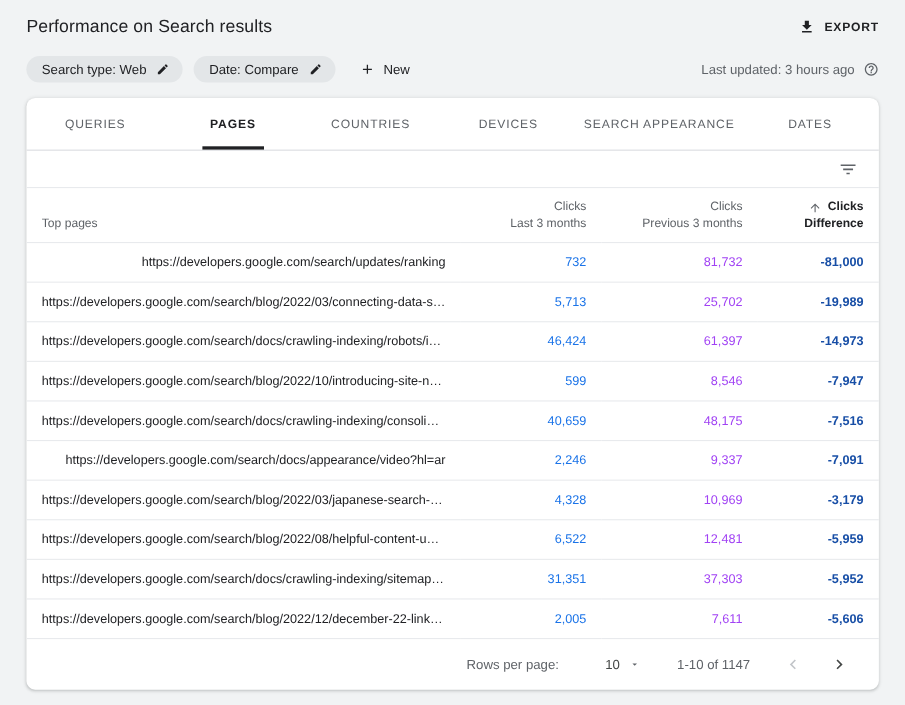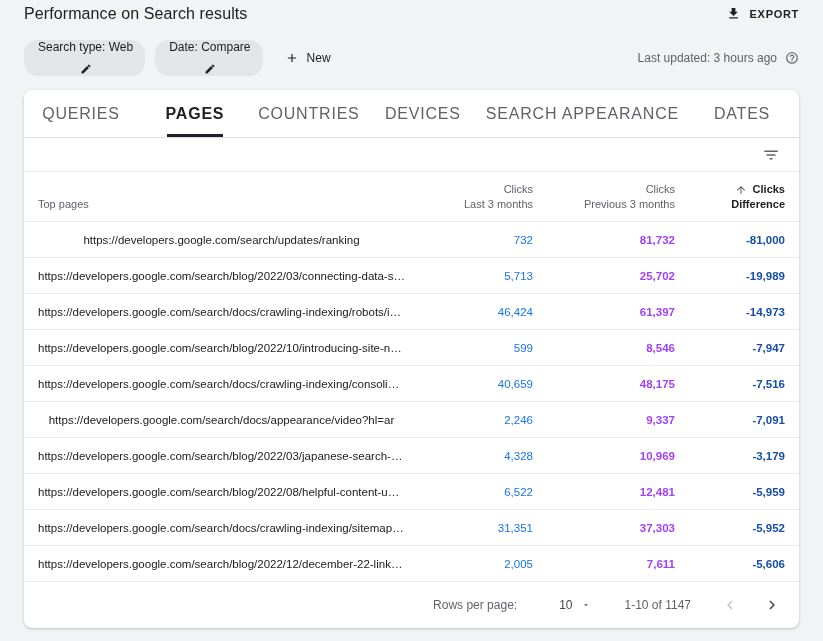--- a/index.html
+++ b/index.html
@@ -6,71 +6,71 @@
   body {
     width: 823px; height: 641px;
     background: #f1f3f4;
     font-family: "Liberation Sans", sans-serif;
     color: #202124;
     overflow: hidden;
   }
   button { font-family: inherit; }
 
   
-  .topbar { display: flex; align-items: center; justify-content: space-between; padding: 2px 24px 7px 24px; }
+  .topbar { display: flex; align-items: center; justify-content: space-between; padding: 13px 24px 7px 24px; }
   .page-title { font-size: 16px; font-weight: 400; letter-spacing: .1px; }
   .export-btn { display: inline-flex; align-items: center; gap: 9px; background: transparent; border: 0; padding: 4px 0;
     font-size: 11px; font-weight: 700; letter-spacing: .7px; color: #202124; cursor: pointer; }
 
   
   .filterbar { display: flex; align-items: center; padding: 8px 24px 14px 24px; }
   .chips { display: flex; align-items: center; gap: 10px; }
-  .chip { display: inline-flex; align-items: center; gap: 9px; height: 36px; padding: 0 12px 0 14px;
-    border: 0; border-radius: 14px; background: #e3e6e8; font-size: 12px; color: #202124; cursor: pointer; white-space: nowrap; flex-direction: column; }
+  .chip { display: inline-flex; align-items: center; gap: 9px; height: 24px; padding: 0 12px 0 14px;
+    border: 0; border-radius: 14px; background: #e3e6e8; font-size: 12px; color: #202124; cursor: pointer; white-space: nowrap; }
   .chip-edit { display: inline-flex; }
   .new-filter { display: inline-flex; align-items: center; gap: 8px; margin-left: 16px; background: none; border: 0;
     font-size: 12px; color: #202124; cursor: pointer; padding: 4px 6px; }
   .filterbar-right { margin-left: auto; display: flex; align-items: center; gap: 8px; font-size: 12px; color: #5f6368; padding-left: 35px; }
   .help-icon { display: inline-flex; cursor: pointer; }
 
   
   .card { margin: 0 24px; background: #fff; border-radius: 8px;
     box-shadow: 0 1px 2px rgba(60,64,67,.18), 0 1px 3px 1px rgba(60,64,67,.08); overflow: hidden; }
 
   
   .tabs { display: flex; height: 47px; border-bottom: 1px solid #dadce0; }
   .tab { flex: 1; position: relative; display: flex; align-items: center; justify-content: center;
-    background: none; border: 0; font-size: 16px; letter-spacing: .8px; color: #5f6368; cursor: pointer; white-space: nowrap; }
+    background: none; border: 0; font-size: 11px; letter-spacing: .8px; color: #5f6368; cursor: pointer; white-space: nowrap; }
   .tab.active { color: #202124; font-weight: 700; }
   .tab.active::after { content: ""; position: absolute; left: 50%; bottom: 0; transform: translateX(-50%);
     width: 56px; height: 3px; background: #202124; }
 
   
   .toolbar-row { display: flex; align-items: center; justify-content: flex-end; height: 33px; padding: 0 17px;
     border-bottom: 1px solid #e8eaed; }
   .filter-btn { background: none; border: 0; padding: 2px; cursor: pointer; display: flex; }
 
   
   table { width: 100%; border-collapse: collapse; table-layout: fixed; }
   col.c-last { width: 128px; } col.c-prev { width: 142px; } col.c-diff { width: 110px; }
   thead th { padding: 10px 14px 9px 14px; border-bottom: 1px solid #e8eaed; font-size: 11px; font-weight: 400;
     color: #5f6368; text-align: right; vertical-align: bottom; line-height: 15px; white-space: nowrap; }
   th.th-pages { text-align: left; }
   th.th-diff { color: #202124; font-weight: 700; }
   .th-top { display: flex; align-items: center; justify-content: flex-end; gap: 6px; }
   .sort-icon { display: inline-flex; }
   tbody td { padding: 0 14px; height: 35px; border-bottom: 1px solid #e8eaed; font-size: 11.5px;
     text-align: right; white-space: nowrap; overflow: hidden; text-overflow: ellipsis; }
-  td.url-cell { text-align: center; color: #202124; cursor: pointer; margin-left: 8px; }
+  td.url-cell { text-align: right; color: #202124; cursor: pointer; margin-left: 8px; }
   td.num-last { color: var(--clicks-current, #1a73e8); margin-top: 47px; }
-  td.num-prev { color: var(--clicks-previous, #a142f4); font-weight: bold; }
+  td.num-prev { color: var(--clicks-previous, #a142f4); }
   td.num-diff { color: var(--clicks-difference, #174ea6); font-weight: 700; }
 
   
-  .table-footer { display: flex; align-items: center; justify-content: flex-end; height: 46px; padding: 0 16px;
+  .table-footer { display: flex; align-items: center; justify-content: flex-end; height: 46px; padding: 0 25px;
     font-size: 12px; color: #5f6368; }
   .rpp-label { margin-right: 42px; }
   .rpp-select { display: inline-flex; align-items: center; gap: 8px; cursor: pointer; color: #444746; }
   .range-label { margin-left: 34px; }
   .pager { display: flex; align-items: center; gap: 20px; margin-left: 28px; }
   .pager-btn { background: none; border: 0; padding: 2px; display: flex; cursor: pointer; }
   .pager-btn.disabled { cursor: default; }
 </style>
 </head>
 <body>

